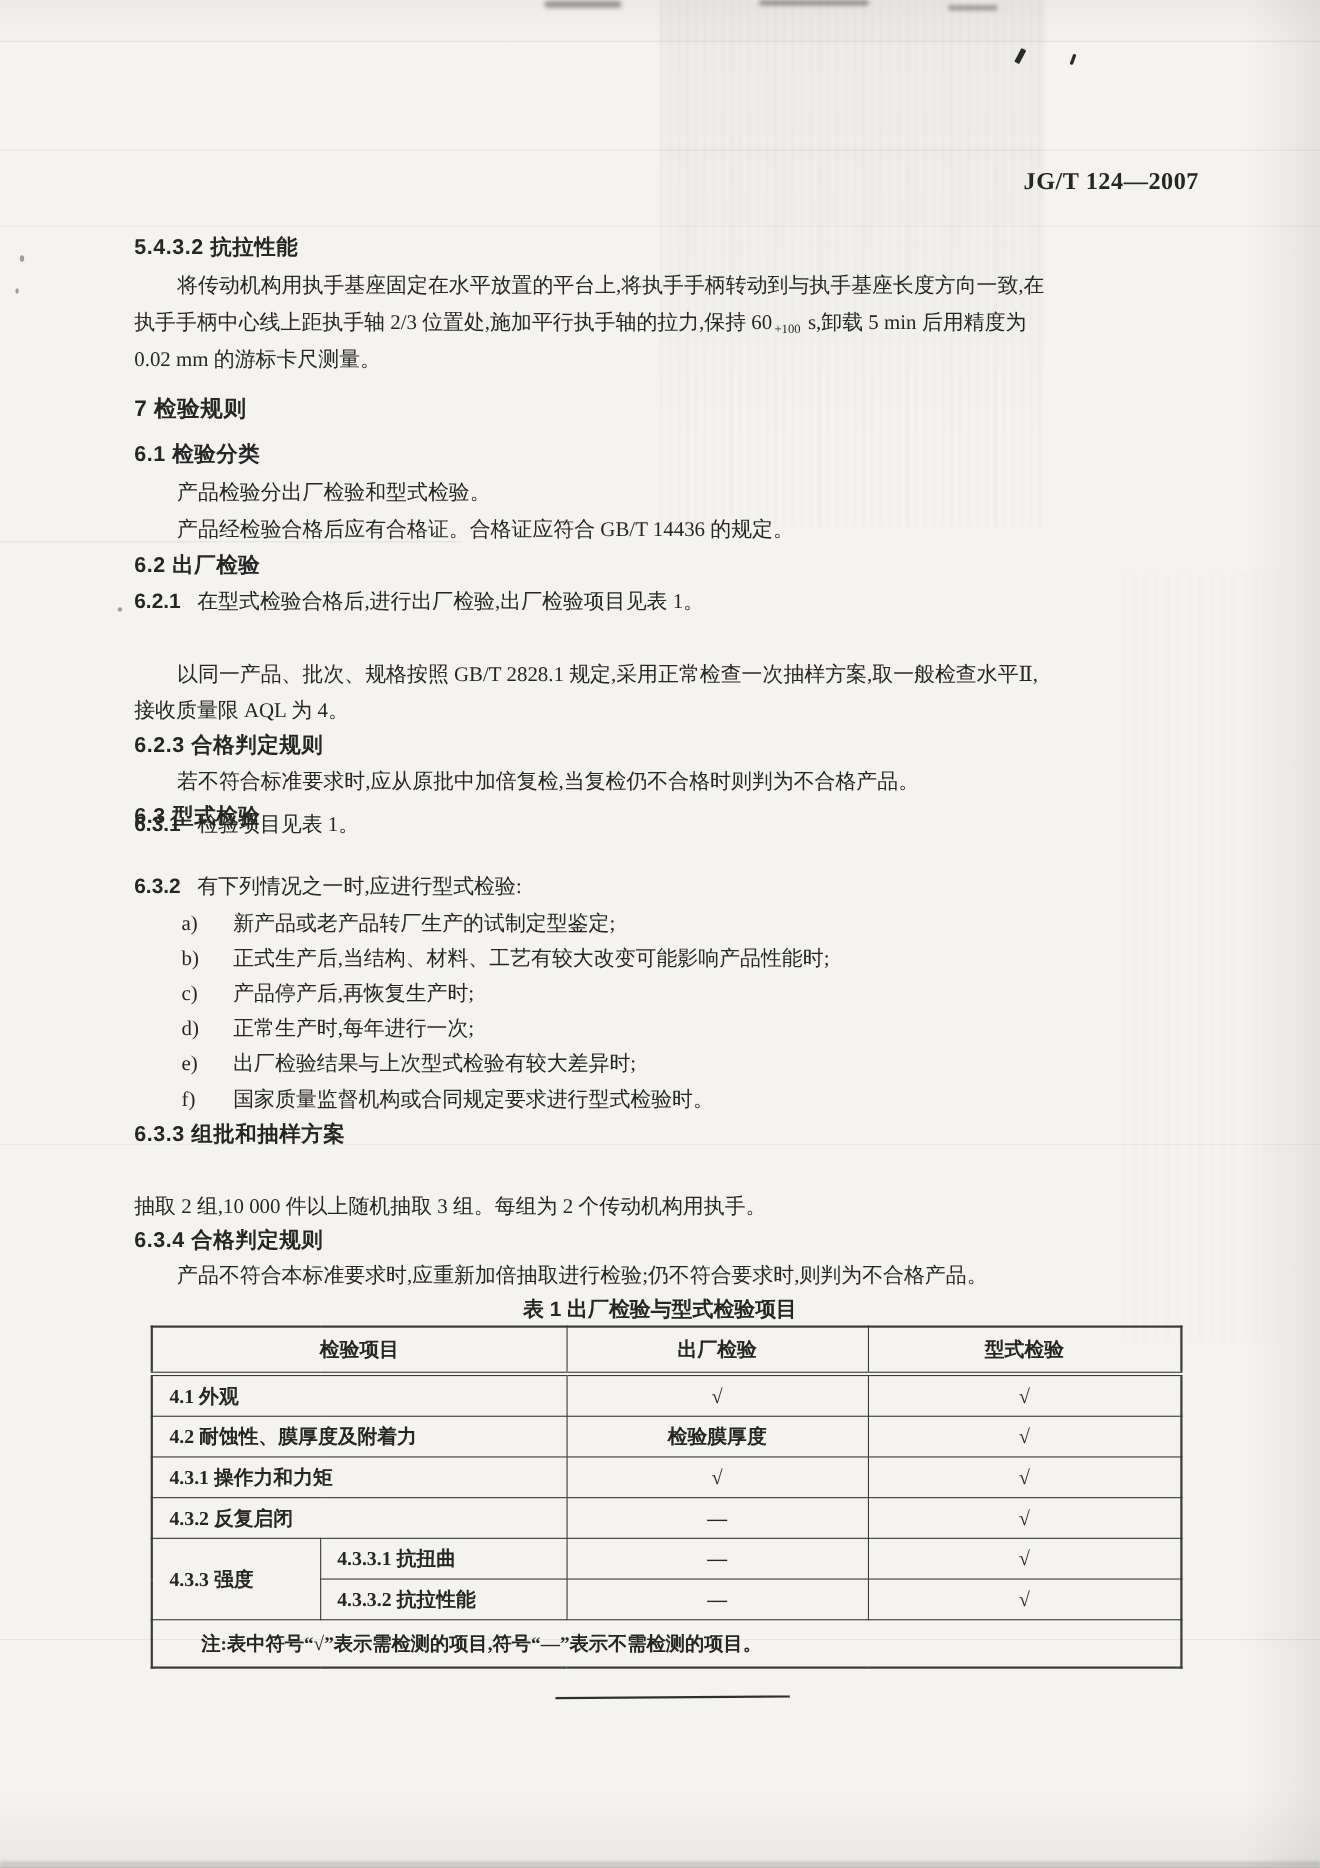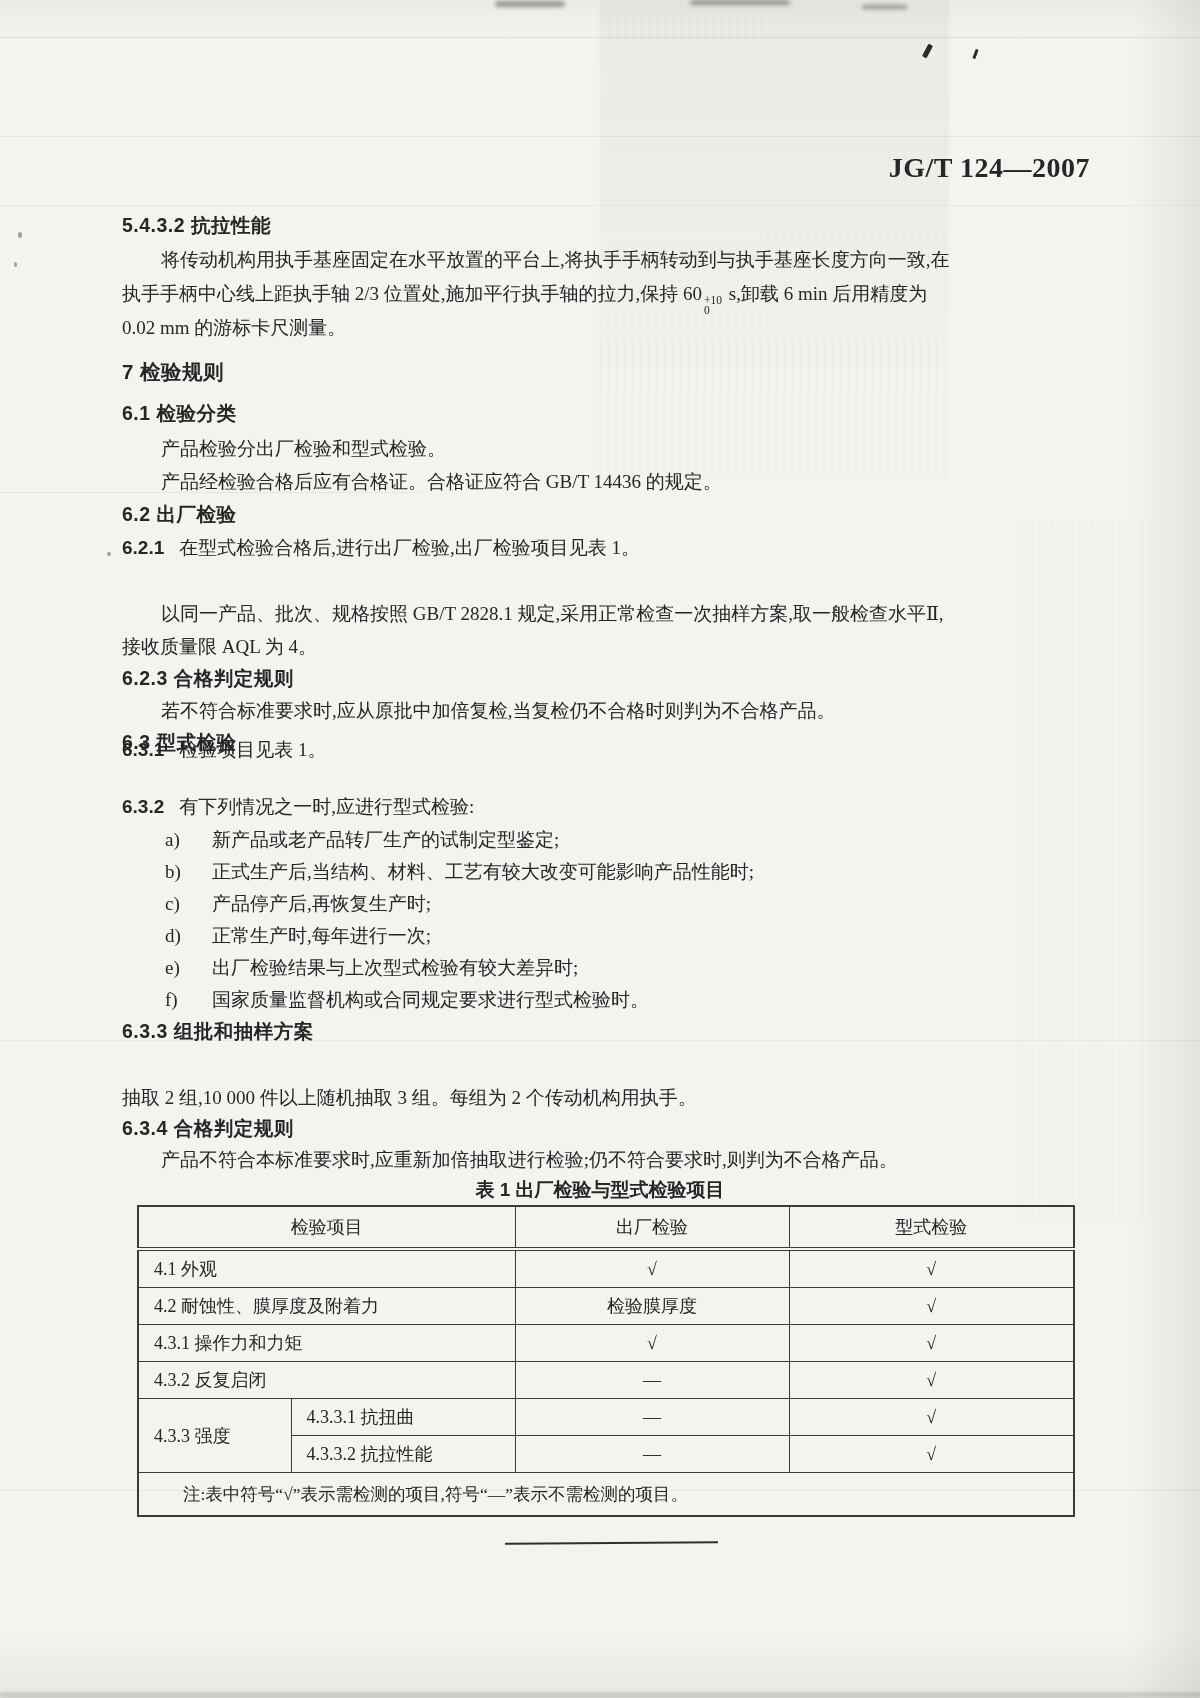--- a/index.html
+++ b/index.html
@@ -23,31 +23,31 @@
   .pen-mark{background:#2a2a2a;border-radius:1px;}
   .speck{background:rgba(30,30,30,.4);border-radius:50%;}
   .bottom-edge{left:0;bottom:0;width:100%;height:6px;background:rgba(70,70,70,.18);filter:blur(1px);}
 
   
   .line{position:absolute;left:122px;width:975px;font-size:19px;line-height:27px;white-space:nowrap;}
   .ind{text-indent:39px;}
   .h{font-family:"Liberation Sans","DejaVu Sans",sans-serif;font-weight:700;font-size:19.5px;letter-spacing:.5px;}
   .h-big{font-size:20.5px;}
   .num{font-family:"Liberation Sans","DejaVu Sans",sans-serif;font-weight:700;margin-right:15px;}
-  .hdr{position:absolute;top:152px;right:110px;font-size:28px;font-weight:700;letter-spacing:.5px;}
+  .hdr{position:absolute;top:152px;right:110px;font-size:22px;font-weight:700;letter-spacing:.5px;}
   .item-line{left:165px;}
   .marker{display:inline-block;width:47px;}
-  .tol{display:inline-flex;flex-direction:column;vertical-align:-4px;font-size:11.5px;line-height:10px;margin:0 2px;}
+  .tol{display:inline-flex;flex-direction:row;vertical-align:-4px;font-size:11.5px;line-height:10px;margin:0 2px;}
   .caption{position:absolute;left:0;width:1200px;text-align:center;
     font-family:"Liberation Sans","DejaVu Sans",sans-serif;font-weight:700;font-size:19px;}
 
   
   .t1{position:absolute;left:137px;top:1205px;border-collapse:collapse;table-layout:fixed;
       font-size:18px;color:#262626;background:transparent;}
-  .t1,.t1 td{border:1px solid #3a3a3a;}
+  .t1,.t1 td{border:1px solid #3a3a3a;font-weight:bold;}
   .t1{border-width:2px;}
   .t1 td{padding:0;height:36px;}
   .t1 tr.thead td{height:40px;text-align:center;border-bottom:4px double #3a3a3a;}
   .t1 td.itemcell{text-align:left;padding-left:15px;margin-left:12px;}
   .t1 td.c{text-align:center;}
   .t1 tr.noterow td{height:42px;padding-left:44px;text-align:left;font-size:17.5px;}
   .endrule{position:absolute;left:505px;top:1542px;width:213px;height:2px;background:#2f2f2f;transform:rotate(-.4deg);}
 </style>
 </head>
 <body>
@@ -73,21 +73,21 @@
   <div class="art speck" style="left:107px;top:552px;width:4px;height:4px"></div>
   <div class="art bottom-edge"></div>
 
   <div class="hdr">JG/T 124—2007</div>
 
   <div class="line h" style="top:212px">5.4.3.2  抗拉性能</div>
   <div class="line ind" style="top:246px">将传动机构用执手基座固定在水平放置的平台上,将执手手柄转动到与执手基座长度方向一致,在</div>
   <div class="line" style="top:280px"><span>执手手柄中心线上距执手轴 2/3 位置处,施加平行执手轴的拉力,保持 60</span><span class="tol">
         <span>+10</span>
         <span>0</span>
-      </span><span> s,卸载 6 min 后用精度为</span></div>
+      </span><span> s,卸载 5 min 后用精度为</span></div>
   <div class="line" style="top:314px">0.02 mm 的游标卡尺测量。</div>
 
   <div class="line h h-big" style="top:358px">7  检验规则</div>
   <div class="line h" style="top:400px">6.1  检验分类</div>
   <div class="line ind" style="top:435px">产品检验分出厂检验和型式检验。</div>
   <div class="line ind" style="top:468px">产品经检验合格后应有合格证。合格证应符合 GB/T 14436 的规定。</div>
   <div class="line h" style="top:501px">6.2  出厂检验</div>
   <div class="line" style="top:534px"><span class="num">6.2.1</span><span>在型式检验合格后,进行出厂检验,出厂检验项目见表 1。</span></div>
   <div class="line ind" style="top:600px">以同一产品、批次、规格按照 GB/T 2828.1 规定,采用正常检查一次抽样方案,取一般检查水平Ⅱ,</div>
   <div class="line" style="top:633px">接收质量限 AQL 为 4。</div>

